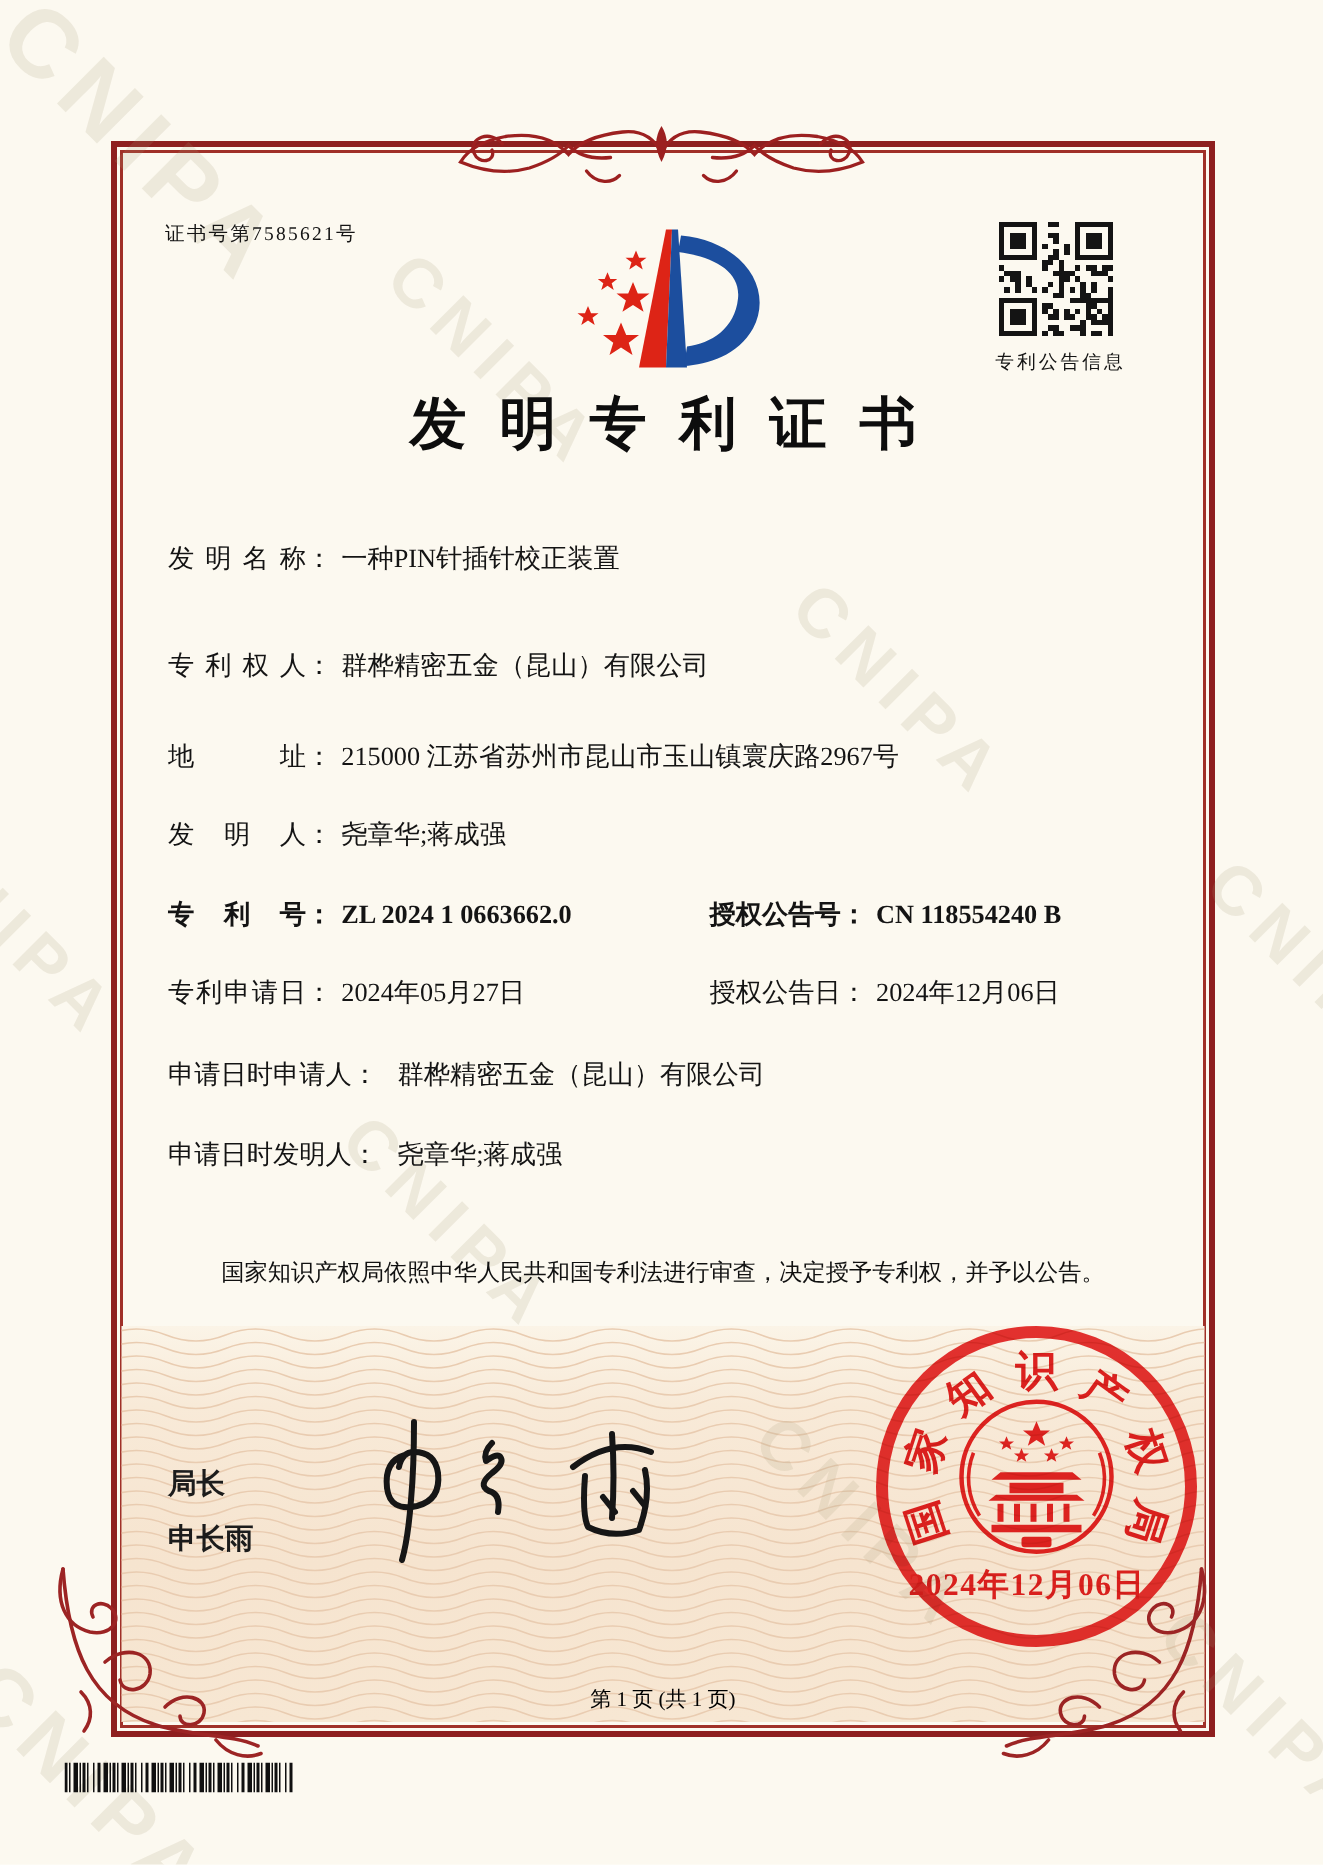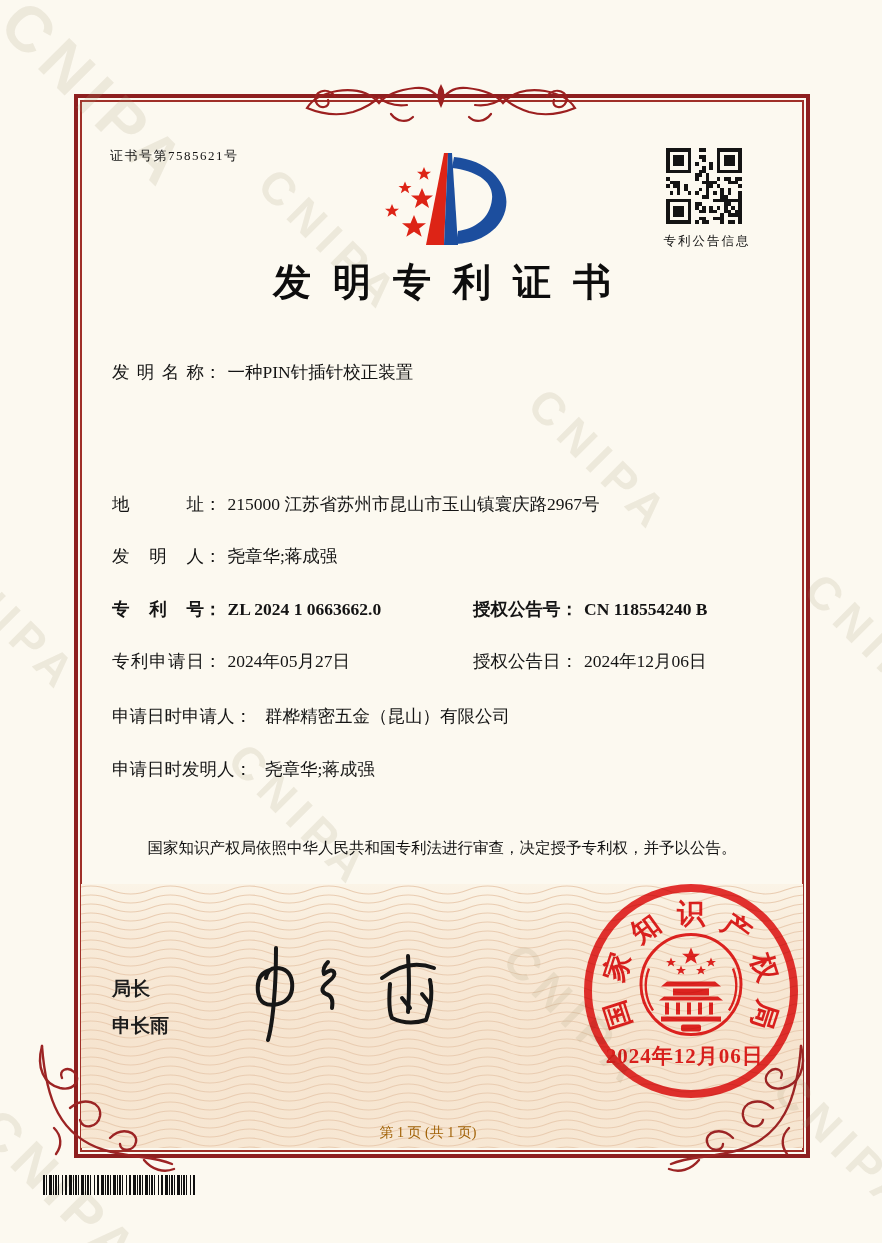--- a/index.html
+++ b/index.html
@@ -58,21 +58,21 @@
   .seal{position:absolute;left:584px;top:884px;width:214px;height:214px;z-index:4;
         mix-blend-mode:multiply;opacity:.95;}
   .seal-ring{position:absolute;inset:0;border:8px solid rgba(227,24,24,.93);border-radius:50%;}
   #sealArc{position:absolute;inset:0;}
   #sealArc span{position:absolute;left:50%;top:50%;font:700 28px "Liberation Serif",serif;
                 color:#e01717;}
   .seal-emblem{position:absolute;left:50%;top:50%;transform:translate(-50%,-56%);}
   .seal-date{position:absolute;left:50%;top:158px;transform:translateX(-54%);
              font:700 21px "Liberation Serif",serif;color:#e01717;letter-spacing:1px;white-space:nowrap;}
 
-  .footer{left:60px;top:1124px;width:736px;text-align:center;font-size:14px;color:#a16207;}
+  .footer{left:74px;top:1124px;width:736px;text-align:center;font-size:14px;color:#000000;}
   .barcode{position:absolute;left:43px;top:1175px;z-index:4;}
 </style>
 </head>
 <body>
 
 <div class="page">
 
   <span class="wm wm1">CNIPA</span>
   <span class="wm wm2">CNIPA</span>
   <span class="wm wm3">CNIPA</span>
@@ -293,20 +293,23 @@
         <rect x="20" y="20" width="1" height="1" fill="#141414"></rect>
       </g>
   </svg>
   <div class="content qrlabel">专利公告信息</div>
 
   <div class="content row r1">
     <span class="lab">发明名称</span><span>：</span><span class="val">一种PIN针插针校正装置</span>
   </div>
 
   <div class="content title">发明专利证书</div>
+  <div class="content row r2">
+    <span class="lab">专利权人</span><span>：</span><span class="val">群桦精密五金（昆山）有限公司</span>
+  </div>
   <div class="content row r3">
     <span class="lab">地址</span><span>：</span><span class="val">215000 江苏省苏州市昆山市玉山镇寰庆路2967号</span>
   </div>
   <div class="content row r4">
     <span class="lab">发明人</span><span>：</span><span class="val">尧章华;蒋成强</span>
   </div>
   <div class="content row r5">
     <span class="lab">专利号</span><span>：</span><span class="val">ZL 2024 1 0663662.0</span>
   </div>
   <div class="content rowR r5">

